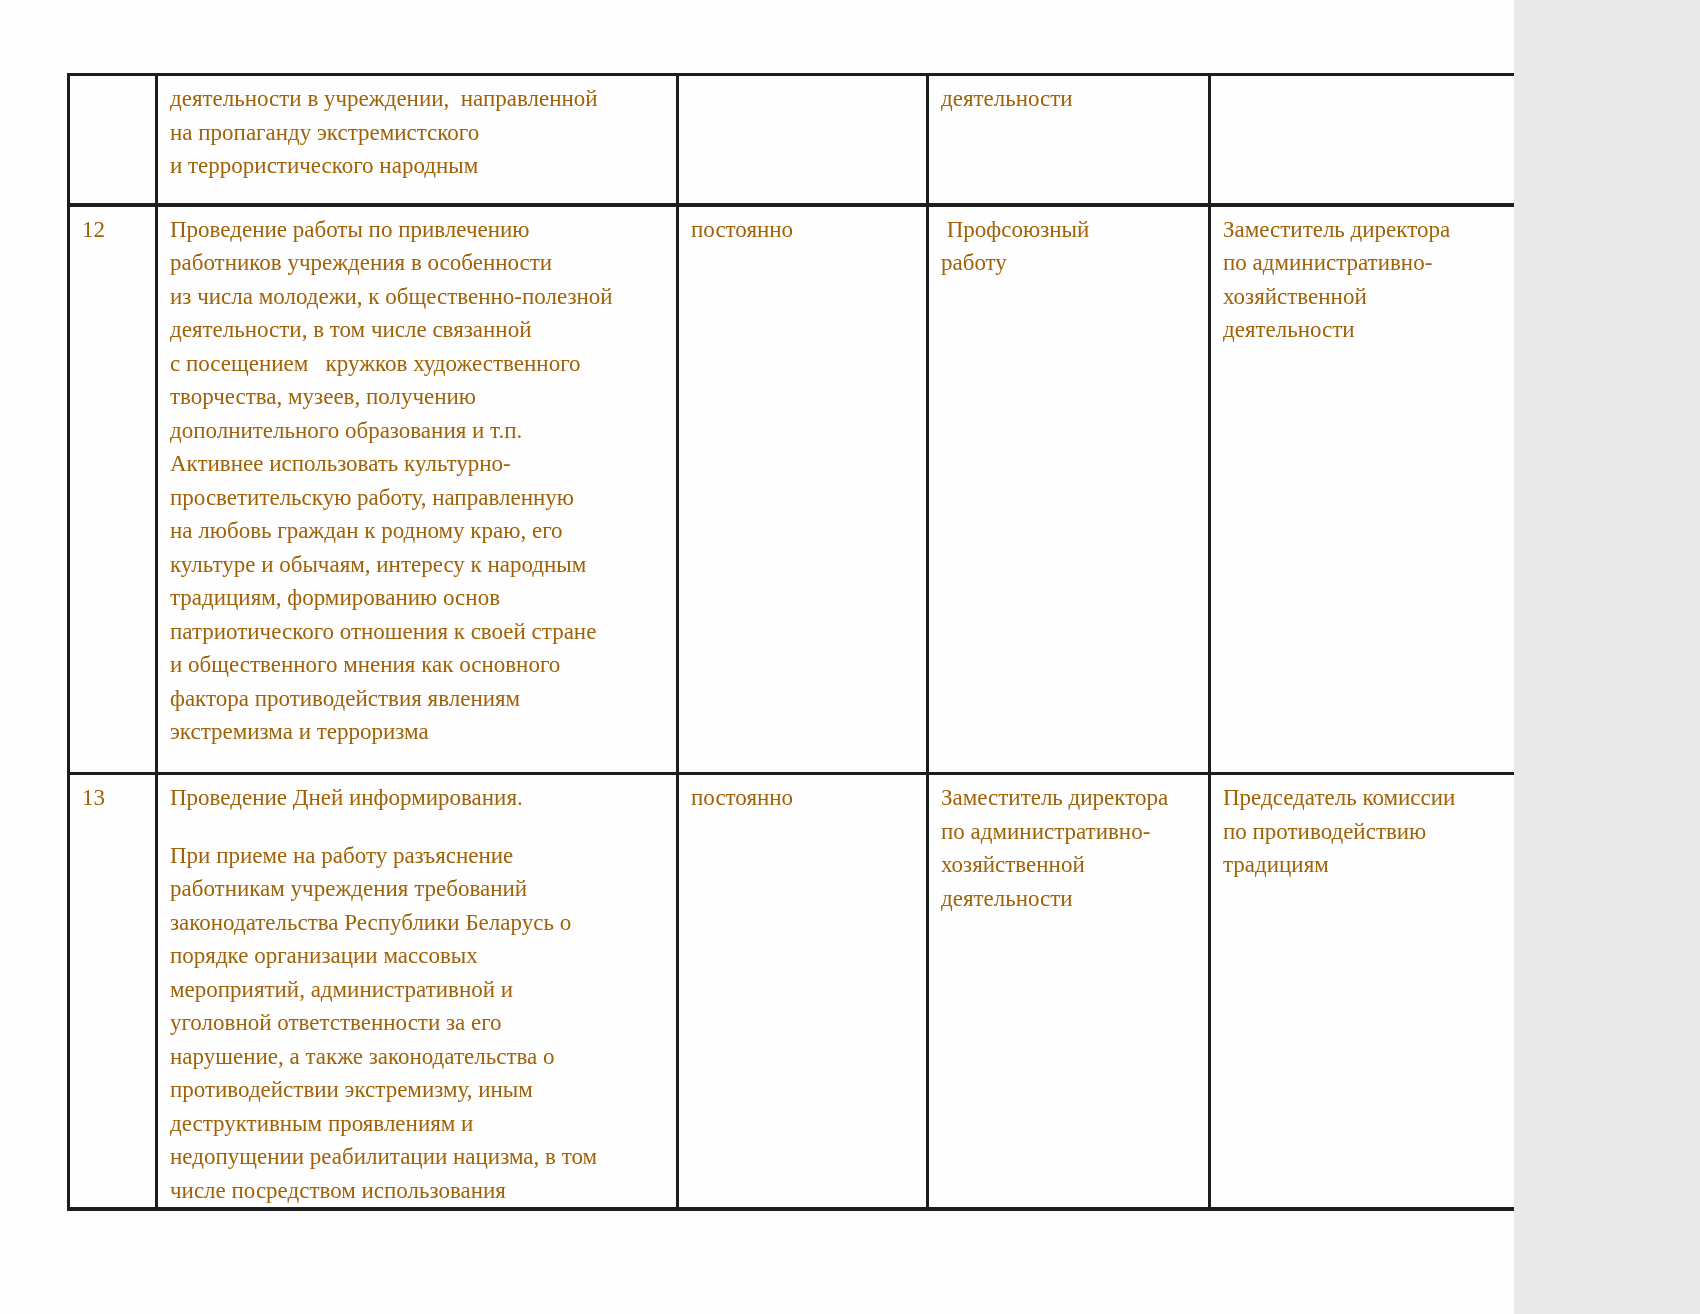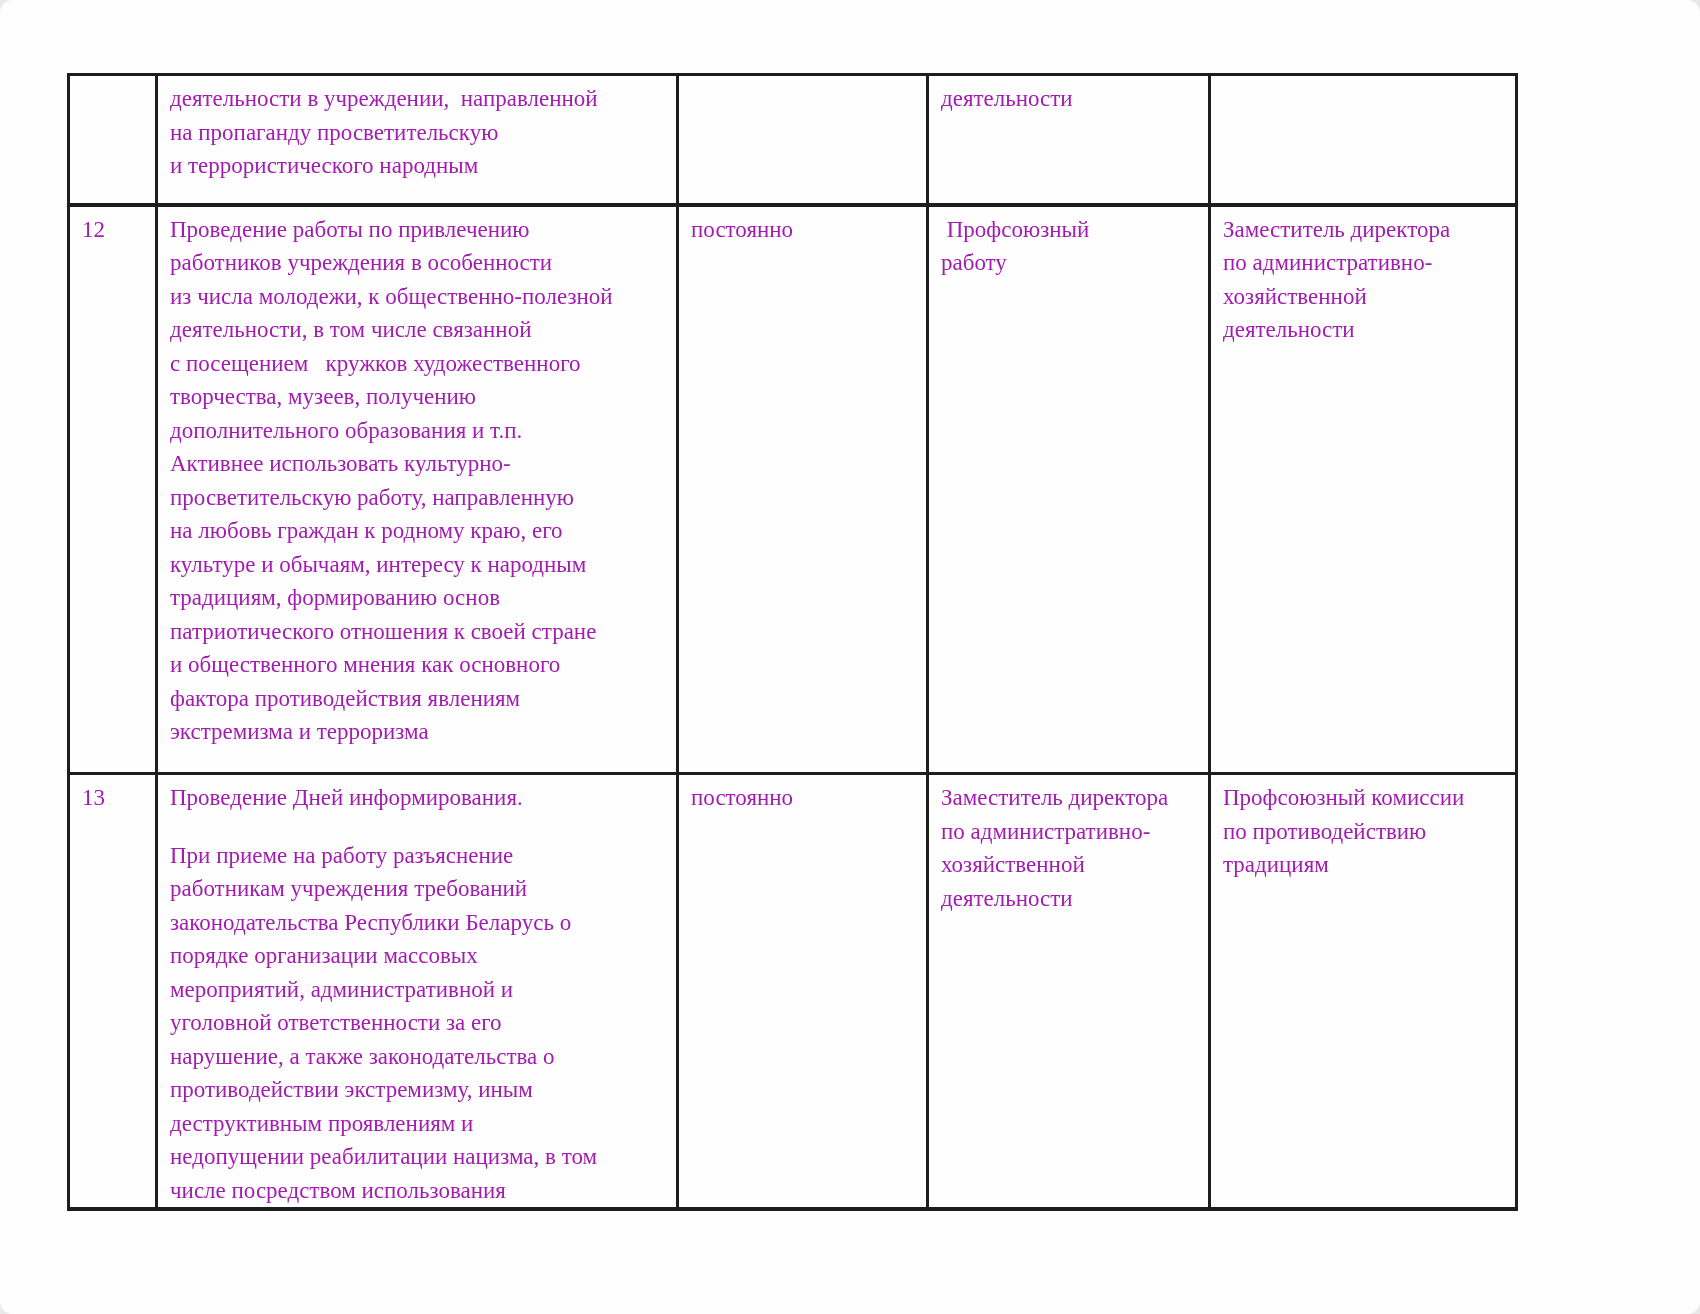--- a/index.html
+++ b/index.html
@@ -1,24 +1,23 @@
 <!DOCTYPE html>
 <html><head>
 <meta charset="utf-8">
 <style>
   html, body { margin: 0; padding: 0; background: #e9e9e9; }
   .page {
     position: relative;
-    width: 1700px;
+    width: 1514px;
     height: 1314px;
     background: #fefefe;
     font-family: "Liberation Serif", "DejaVu Serif", serif;
-    color: #a21caf;
+    color: #a16207;
     overflow: hidden;
-    border-radius: 13px;
   }
   table.plan {
     position: absolute;
     left: 67px;
     top: 73px;
     width: 1448px;
     border-collapse: collapse;
     table-layout: fixed;
   }
   table.plan td {
@@ -50,34 +49,34 @@
     <colgroup>
       <col style="width:88px">
       <col style="width:521px">
       <col style="width:250px">
       <col style="width:282px">
       <col style="width:307px">
     </colgroup>
     <tbody>
       <tr class="r-cont">
         <td class="col-num"></td>
-        <td class="col-activity"><div class="line">деятельности в учреждении,  направленной</div><div class="line">на пропаганду просветительскую</div><div class="line">и террористического народным</div></td>
+        <td class="col-activity"><div class="line">деятельности в учреждении,  направленной</div><div class="line">на пропаганду экстремистского</div><div class="line">и террористического народным</div></td>
         <td class="col-timing"></td>
         <td class="col-resp"><div class="line">деятельности</div></td>
         <td class="col-ctrl"></td>
       </tr>
       <tr class="row-12">
         <td class="col-num">12</td>
         <td class="col-activity"><div class="line">Проведение работы по привлечению</div><div class="line">работников учреждения в особенности</div><div class="line">из числа молодежи, к общественно-полезной</div><div class="line">деятельности, в том числе связанной</div><div class="line">с посещением   кружков художественного</div><div class="line">творчества, музеев, получению</div><div class="line">дополнительного образования и т.п.</div><div class="line">Активнее использовать культурно-</div><div class="line">просветительскую работу, направленную</div><div class="line">на любовь граждан к родному краю, его</div><div class="line">культуре и обычаям, интересу к народным</div><div class="line">традициям, формированию основ</div><div class="line">патриотического отношения к своей стране</div><div class="line">и общественного мнения как основного</div><div class="line">фактора противодействия явлениям</div><div class="line">экстремизма и терроризма</div></td>
         <td class="col-timing">постоянно</td>
         <td class="col-resp"><div class="line"> Профсоюзный</div><div class="line">работу</div></td>
         <td class="col-ctrl"><div class="line">Заместитель директора</div><div class="line">по административно-</div><div class="line">хозяйственной</div><div class="line">деятельности</div></td>
       </tr>
       <tr class="row-13">
         <td class="col-num">13</td>
         <td class="col-activity"><div class="line">Проведение Дней информирования.</div><div class="line gap"></div><div class="line">При приеме на работу разъяснение</div><div class="line">работникам учреждения требований</div><div class="line">законодательства Республики Беларусь о</div><div class="line">порядке организации массовых</div><div class="line">мероприятий, административной и</div><div class="line">уголовной ответственности за его</div><div class="line">нарушение, а также законодательства о</div><div class="line">противодействии экстремизму, иным</div><div class="line">деструктивным проявлениям и</div><div class="line">недопущении реабилитации нацизма, в том</div><div class="line">числе посредством использования</div></td>
         <td class="col-timing">постоянно</td>
         <td class="col-resp"><div class="line">Заместитель директора</div><div class="line">по административно-</div><div class="line">хозяйственной</div><div class="line">деятельности</div></td>
-        <td class="col-ctrl"><div class="line">Профсоюзный комиссии</div><div class="line">по противодействию</div><div class="line">традициям</div></td>
+        <td class="col-ctrl"><div class="line">Председатель комиссии</div><div class="line">по противодействию</div><div class="line">традициям</div></td>
       </tr>
     </tbody>
   </table>
 </div>
 
 </body></html>

